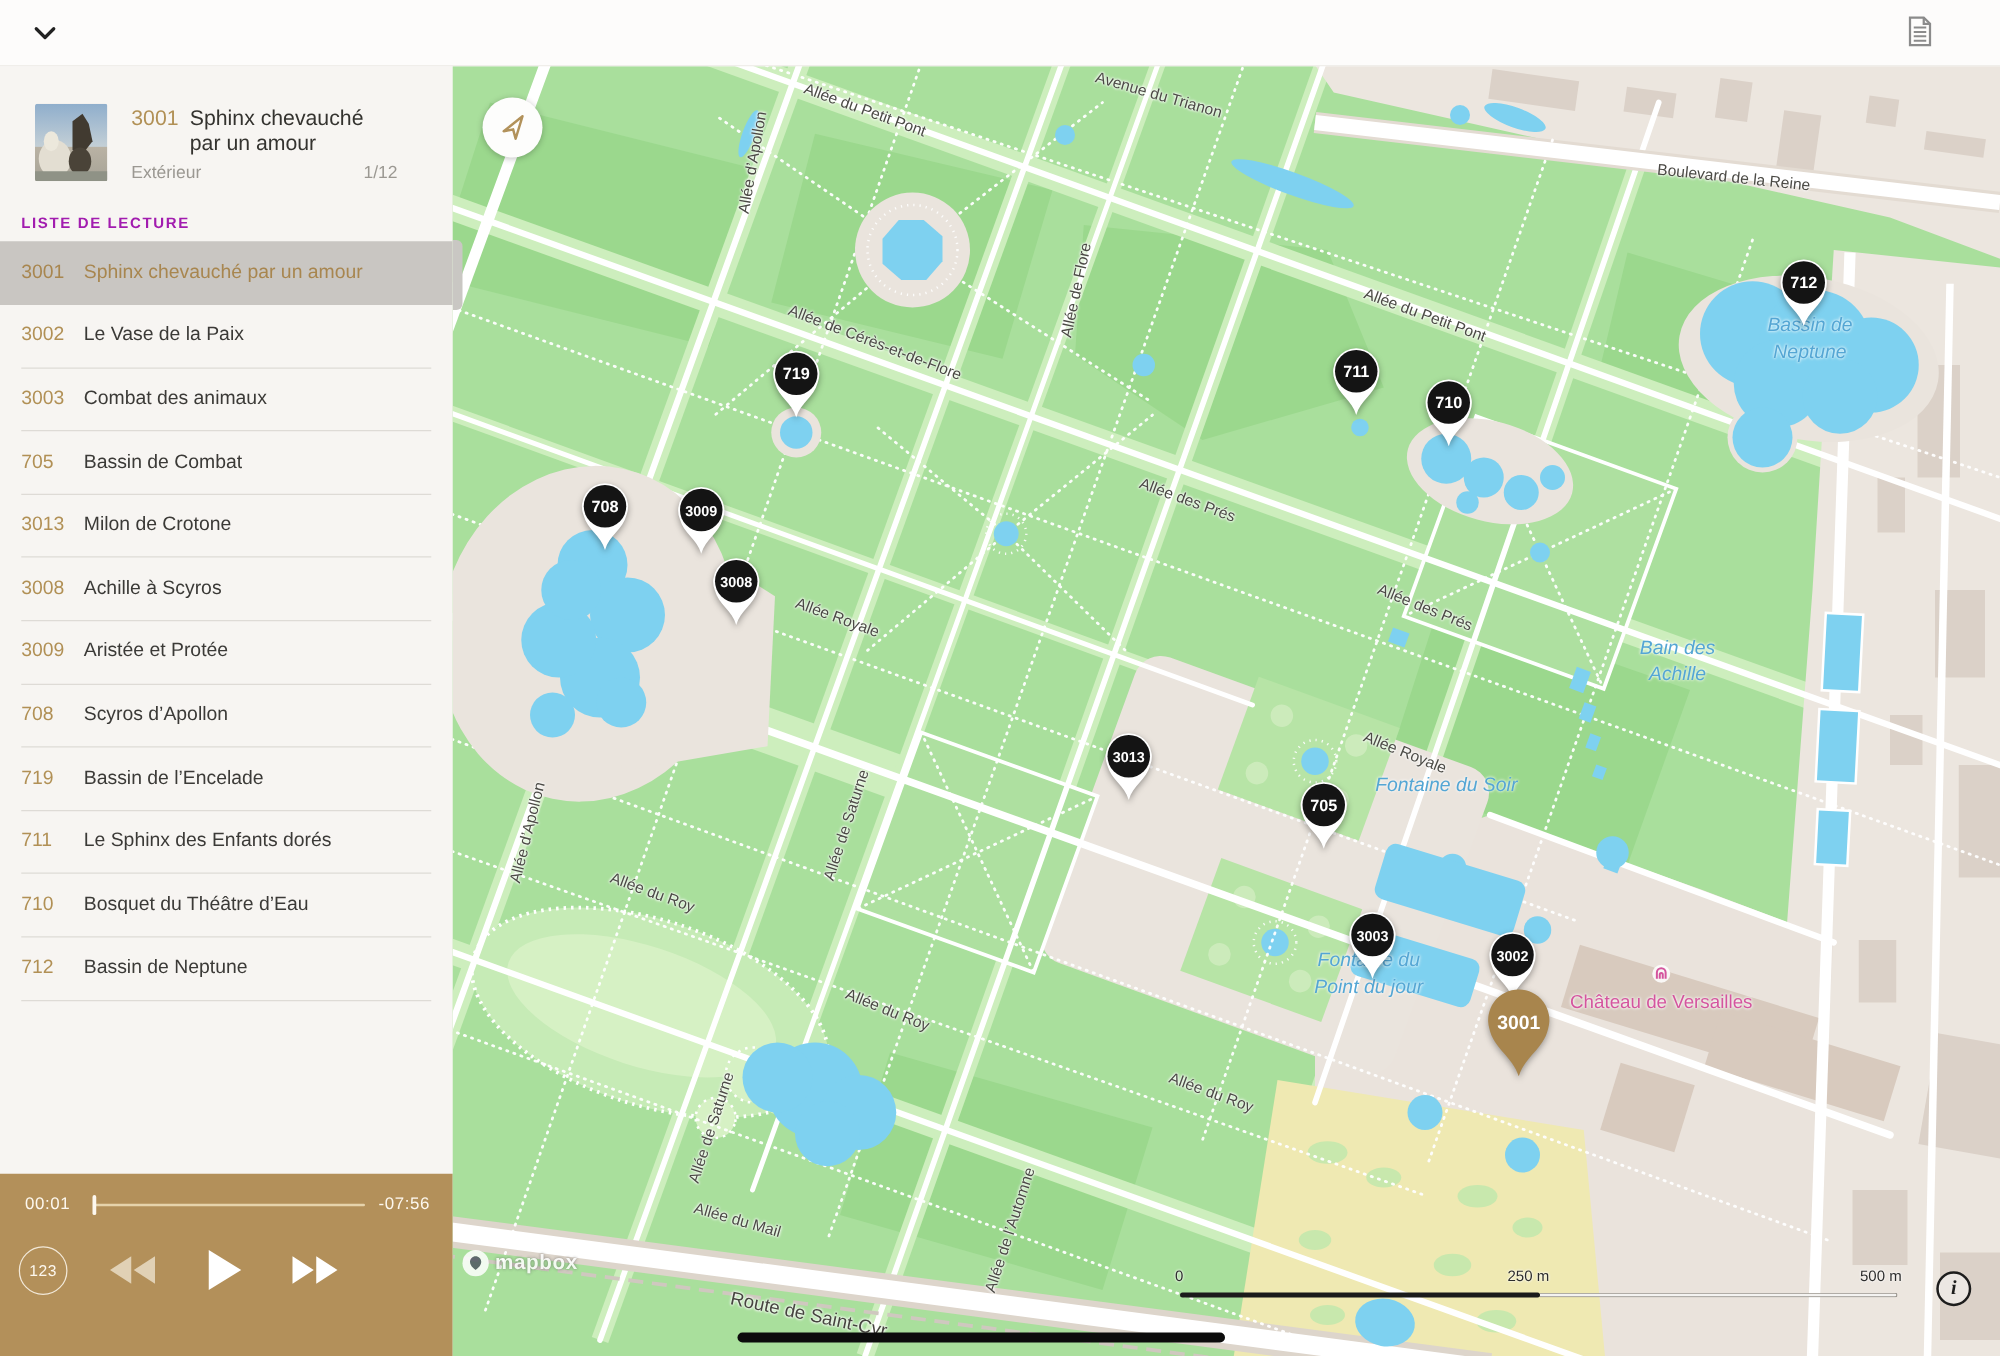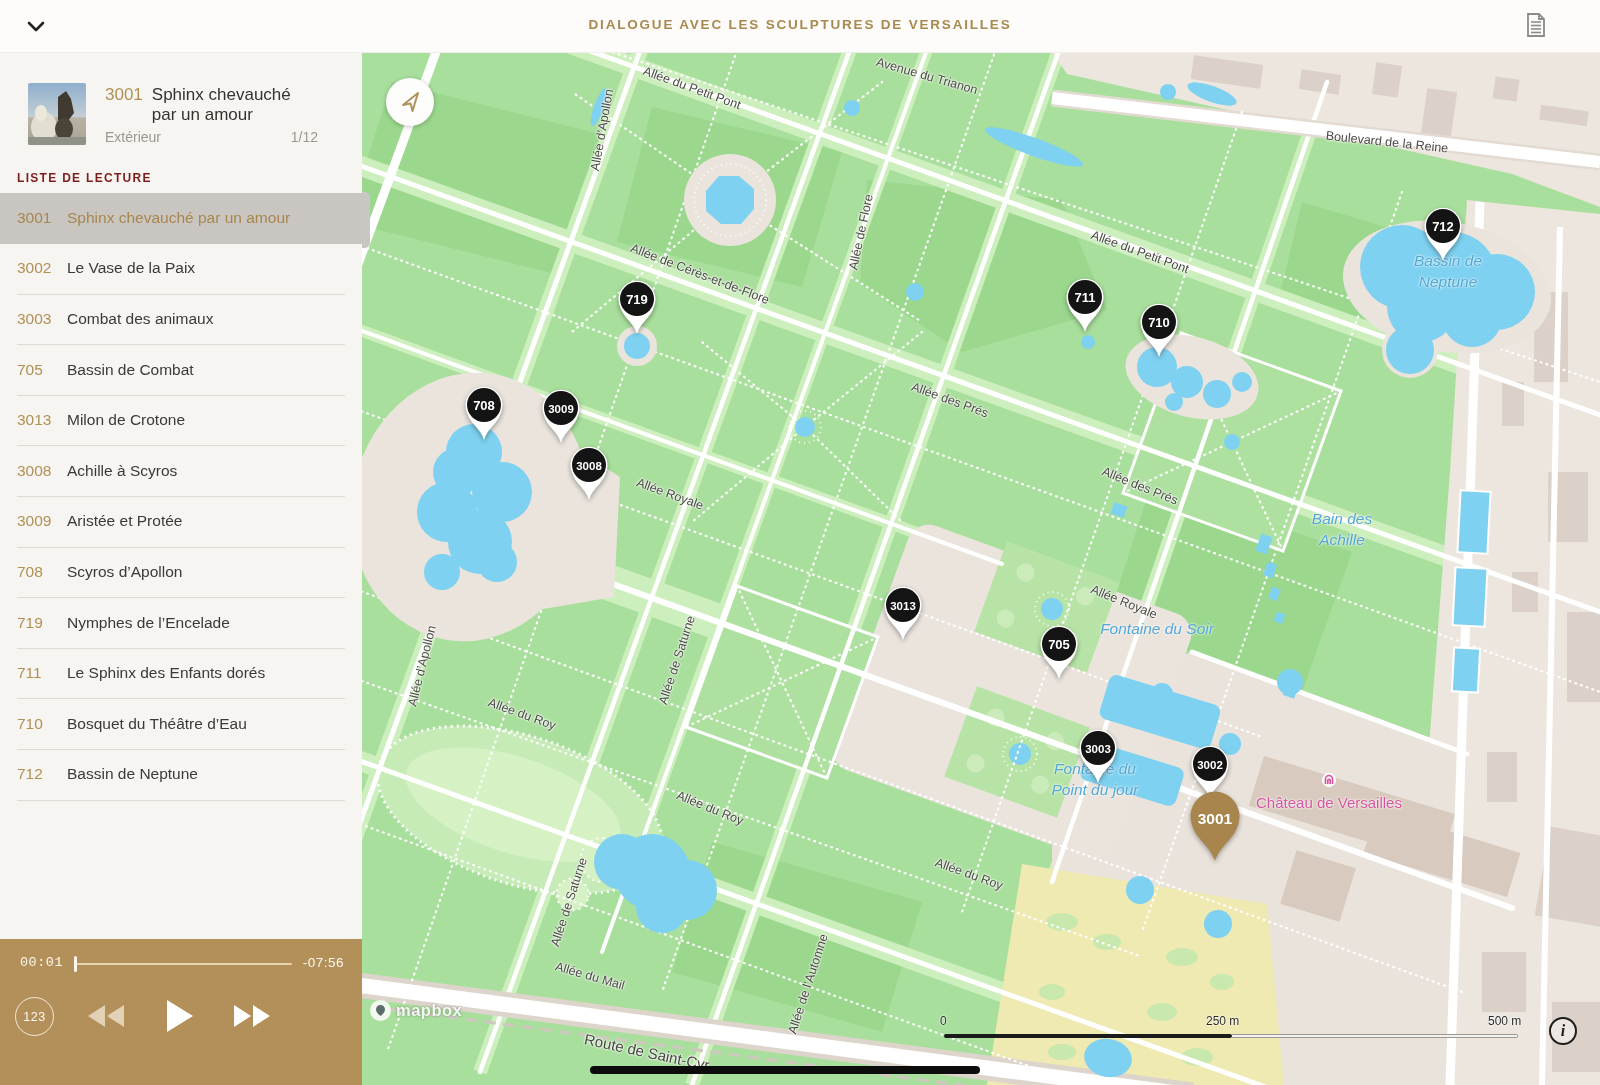--- a/index.html
+++ b/index.html
@@ -19,34 +19,34 @@
   #now-playing{position:absolute;left:0;top:0;width:362px;height:110px;}
   #np-thumb{position:absolute;left:28px;top:31px;width:58px;height:62px;border-radius:2px;overflow:hidden;}
   #np-text{position:absolute;left:105px;top:33px;width:215px;}
   .np-line1{display:flex;gap:9px;align-items:flex-start;}
   .np-num{font-size:17px;color:#b19055;line-height:1.15;}
   .np-title{font-size:17px;color:#34332f;line-height:1.15;width:152px;}
   .np-meta{display:flex;justify-content:space-between;margin-top:5px;width:213px;
            font-size:14px;color:#9b9892;}
 
   #playlist-heading{position:absolute;left:17px;top:119px;font-size:12px;font-weight:bold;
-                    letter-spacing:1.3px;color:#7f1d1d;}
+                    letter-spacing:1.3px;color:#a21caf;}
   #playlist{position:absolute;left:0;top:141px;width:362px;}
   .pl-row{position:relative;height:50.6px;display:flex;align-items:center;cursor:pointer;}
   .pl-row .inner{margin:0 17px;width:328px;height:100%;display:flex;align-items:center;
                  border-bottom:1px solid #dedbd6;}
   .pl-num{width:50px;flex:0 0 50px;font-size:15.5px;color:#b19055;}
   .pl-title{font-size:15.5px;color:#3b3a37;white-space:nowrap;}
   .pl-row.selected{background:#c9c6c2;}
   .pl-row.selected .inner{border-bottom-color:transparent;}
   .pl-row.selected .pl-num,.pl-row.selected .pl-title{color:#a8864f;}
 
   
   #player{position:absolute;left:0;top:939px;width:362px;height:146px;background:#b3905a;z-index:25;}
-  #time-elapsed{position:absolute;left:20px;top:16px;font-size:13.5px;color:#fdf8ef;letter-spacing:.5px;font-family:Liberation Mono, monospace;}
+  #time-elapsed{position:absolute;left:20px;top:16px;font-size:13.5px;color:#fdf8ef;letter-spacing:.5px;}
   #time-remaining{position:absolute;right:18px;top:16px;font-size:13.5px;color:#fdf8ef;letter-spacing:.5px;}
   #progress-track{position:absolute;left:76px;top:24px;width:216px;height:2px;background:#e6d3ab;border-radius:1px;cursor:pointer;}
   #progress-thumb{position:absolute;left:-2px;top:-7px;width:3px;height:16px;background:#fdf8ef;border-radius:2px;}
   .pbtn{position:absolute;top:58px;cursor:pointer;display:flex;align-items:center;justify-content:center;}
   #keypad-btn{left:15px;width:37px;height:37px;border:1.6px solid rgba(253,248,239,.85);
               border-radius:50%;color:#fdf8ef;font-size:12.5px;letter-spacing:.5px;}
   #rewind-btn{left:84px;width:44px;height:37px;}
   #play-btn{left:160px;width:40px;height:37px;}
   #forward-btn{left:230px;width:44px;height:37px;}
 
@@ -102,21 +102,20 @@
 <body>
 
 <div id="app">
 
   <div id="header">
     <div id="collapse-btn">
       <svg width="32" height="32" viewBox="0 0 32 32">
         <polyline points="9,13 16,20 23,13" fill="none" stroke="#222" stroke-width="2.6" stroke-linecap="round" stroke-linejoin="round"></polyline>
       </svg>
     </div>
-    <div id="header-title">DIALOGUE AVEC LES SCULPTURES DE VERSAILLES</div>
     <div id="doc-btn">
       <svg width="32" height="32" viewBox="0 0 32 32">
         <path d="M8 5 h11 l5 5 v17 h-16 z" fill="#fdfcfb" stroke="#8b8b8b" stroke-width="1.8"></path>
         <path d="M19 5 v5 h5" fill="none" stroke="#8b8b8b" stroke-width="1.8"></path>
         <g stroke="#8b8b8b" stroke-width="1.6">
           <line x1="11" y1="13" x2="21" y2="13"></line>
             <line x1="11" y1="16.5" x2="21" y2="16.5"></line>
           <line x1="11" y1="20" x2="21" y2="20"></line>
             <line x1="11" y1="23.5" x2="21" y2="23.5"></line>
         </g>
@@ -203,21 +202,21 @@
         </div>
         <div class="pl-row">
           <div class="inner">
             <span class="pl-num">708</span>
             <span class="pl-title">Scyros d’Apollon</span>
           </div>
         </div>
         <div class="pl-row">
           <div class="inner">
             <span class="pl-num">719</span>
-            <span class="pl-title">Nymphes de l’Encelade</span>
+            <span class="pl-title">Bassin de l’Encelade</span>
           </div>
         </div>
         <div class="pl-row">
           <div class="inner">
             <span class="pl-num">711</span>
             <span class="pl-title">Le Sphinx des Enfants dorés</span>
           </div>
         </div>
         <div class="pl-row">
           <div class="inner">

